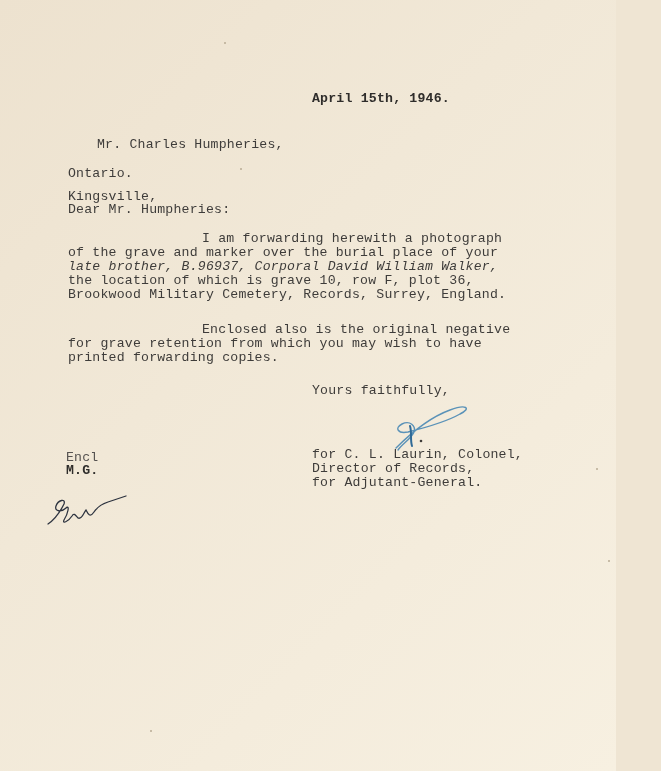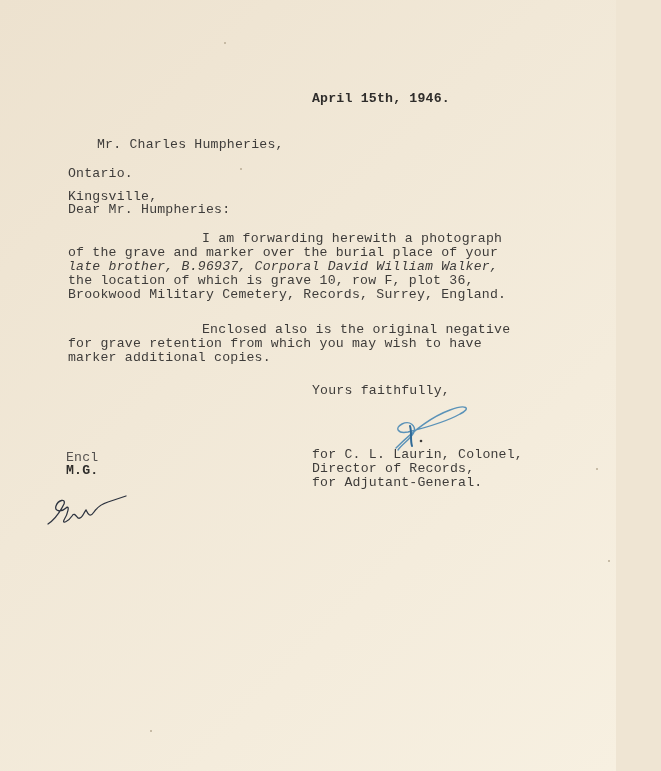--- a/index.html
+++ b/index.html
@@ -65,21 +65,21 @@
   <div class="line" style="left:68px; top:203px;">Dear Mr. Humpheries:</div>
 
   <div class="line" style="left:202px; top:232px;">I am forwarding herewith a photograph</div>
   <div class="line" style="left:68px; top:246px;">of the grave and marker over the burial place of your</div>
   <div class="line" style="left:68px; top:260px;font-style:italic;">late brother, B.96937, Corporal David William Walker,</div>
   <div class="line" style="left:68px; top:274px;">the location of which is grave 10, row F, plot 36,</div>
   <div class="line" style="left:68px; top:288px;">Brookwood Military Cemetery, Records, Surrey, England.</div>
 
   <div class="line" style="left:202px; top:323px;">Enclosed also is the original negative</div>
   <div class="line" style="left:68px; top:337px;">for grave retention from which you may wish to have</div>
-  <div class="line" style="left:68px; top:351px;">marker additional copies.</div>
+  <div class="line" style="left:68px; top:351px;">printed forwarding copies.</div>
 
   <div class="line" style="left:312px; top:384px;">Yours faithfully,</div>
 
   <svg class="sig-blue" viewBox="0 0 90 55">
     <path d="M8 50 C 20 38, 40 20, 62 12 C 78 6, 84 10, 72 16 C 58 24, 36 30, 20 34 C 10 36, 6 30, 14 26 C 22 22, 28 28, 26 34 C 24 40, 14 46, 10 52" fill="none" stroke="#5a92b8" stroke-width="1.4" stroke-linecap="round"></path>
     <path d="M22 28 C 24 34, 22 42, 24 48" fill="none" stroke="#2f6a97" stroke-width="2" stroke-linecap="round"></path>
     <circle cx="33" cy="43" r="1.3" fill="#3e3c3a"></circle>
   </svg>
 
   <div class="line" style="left:312px; top:448px;">for C. L. Laurin, Colonel,</div>

